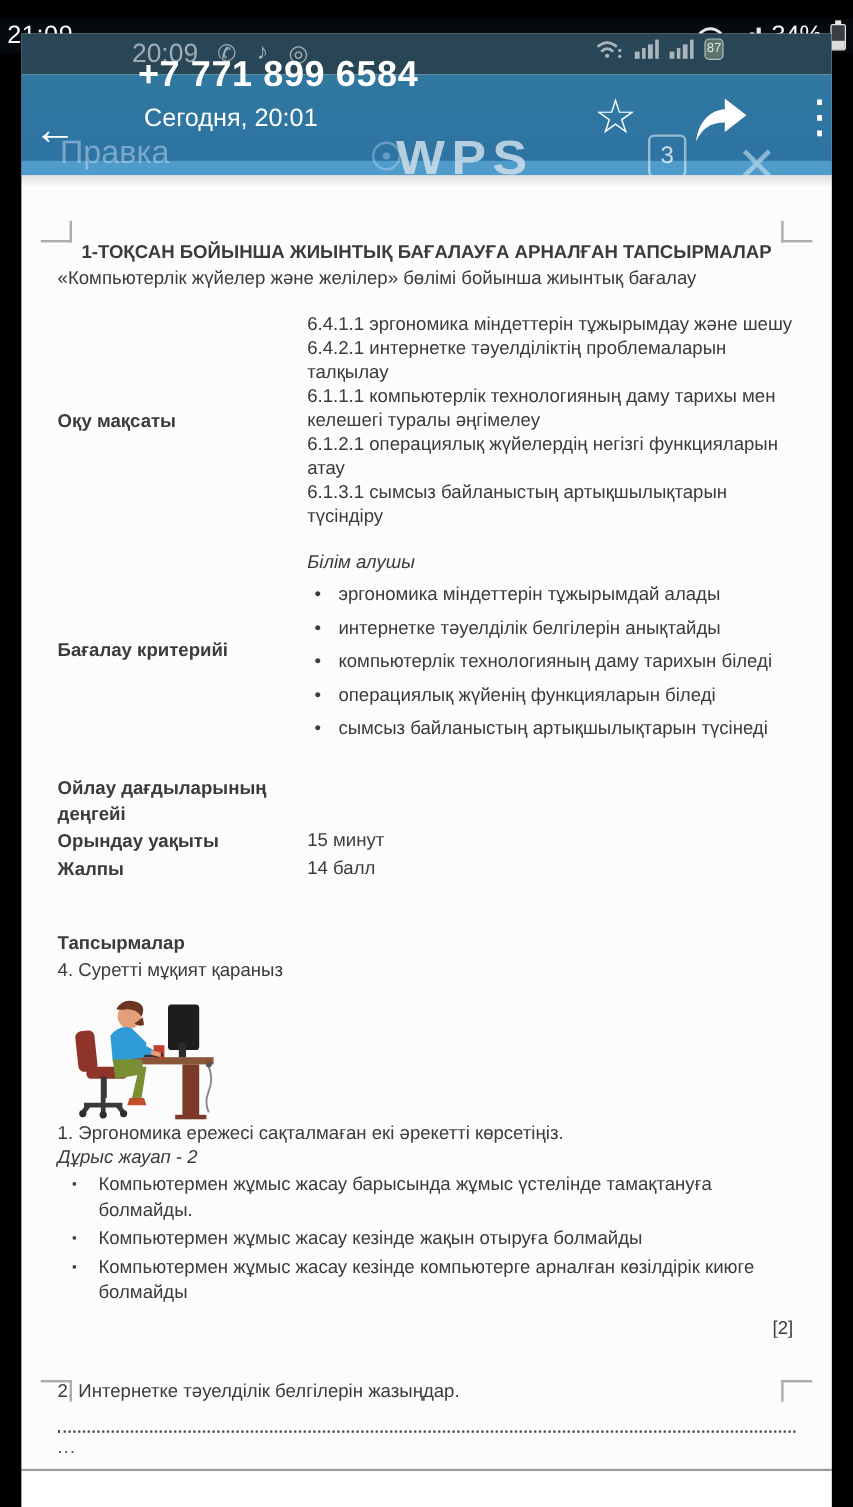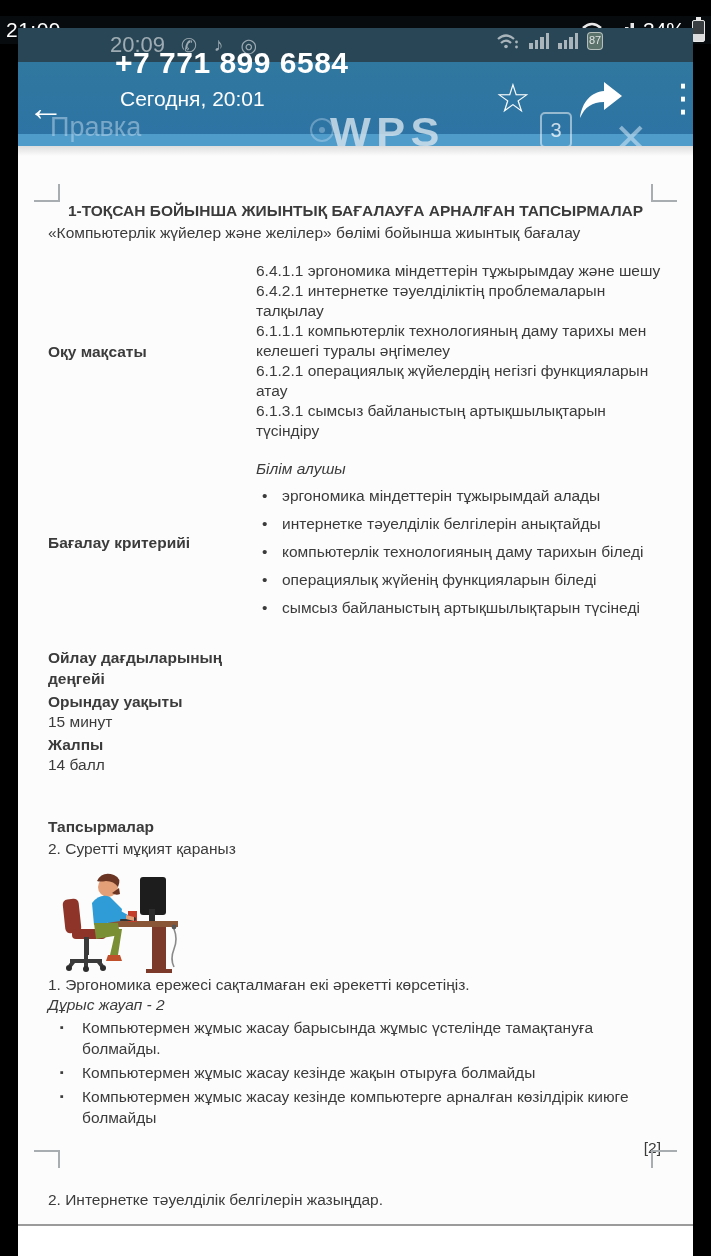--- a/index.html
+++ b/index.html
@@ -68,21 +68,21 @@
   .doc-subtitle { text-align:left; line-height:21px; margin-top:1px; }
 
   .row { display:flex; margin-top:18px;align-items:center; }
   .row .lbl { width:208px; font-weight:bold; flex-shrink:0; line-height:21px; }
   .row .val { flex:1; }
   .obj-line { margin:0; }
   .intro-italic { font-style:italic; }
   ul.crit { list-style:none; margin-top:6px; }
   ul.crit li { display:flex; margin-bottom:7px; text-align:justify; line-height:21px; }
   ul.crit li .b { width:26px; padding-left:6px; flex-shrink:0; }
-  .meta-row { display:flex; margin-top:2px;flex-direction:column; }
+  .meta-row { display:flex; margin-top:2px; }
   .meta-row .lbl { width:208px; font-weight:bold; flex-shrink:0; line-height:21px; }
   .meta-row.first { margin-top:22px; }
 
   .tasks-head { font-weight:bold; margin-top:42px; }
   .task-line { margin-top:2px; }
   .illus { margin:10px 0 2px 8px; display:block; }
   .answer-label { font-style:italic; }
   ul.ans { list-style:none; margin-top:2px; }
   ul.ans li { display:flex; margin-bottom:3px; line-height:21px; }
   ul.ans li .b { width:34px; padding-left:12px; flex-shrink:0; font-size:11px; line-height:21px; }
@@ -230,21 +230,21 @@
         <div class="meta-row">
           <div class="lbl">Орындау уақыты</div>
           <div class="val">15 минут</div>
         </div>
         <div class="meta-row">
           <div class="lbl">Жалпы</div>
           <div class="val">14 балл</div>
         </div>
 
         <div class="tasks-head">Тапсырмалар</div>
-        <div class="task-line">2. Суретті мұқият қараныз</div>
+        <div class="task-line">4. Суретті мұқият қараныз</div>
 
         <svg class="illus" width="128" height="104" viewBox="0 0 128 104">
 
           <rect x="8" y="30" width="16" height="34" rx="5" fill="#8e3428" transform="rotate(-6 16 47)"></rect>
           <rect x="16" y="60" width="34" height="10" rx="4" fill="#8e3428"></rect>
           <rect x="28" y="68" width="5" height="18" fill="#3a3a3a"></rect>
           <path d="M14 92 L46 92 M30 86 L30 92 M18 92 l-4 5 M30 92 l0 6 M42 92 l4 5" stroke="#3a3a3a" stroke-width="4" fill="none"></path>
           <circle cx="13" cy="99" r="3" fill="#2c2c2c"></circle>
             <circle cx="30" cy="100" r="3" fill="#2c2c2c"></circle>
             <circle cx="47" cy="99" r="3" fill="#2c2c2c"></circle>

